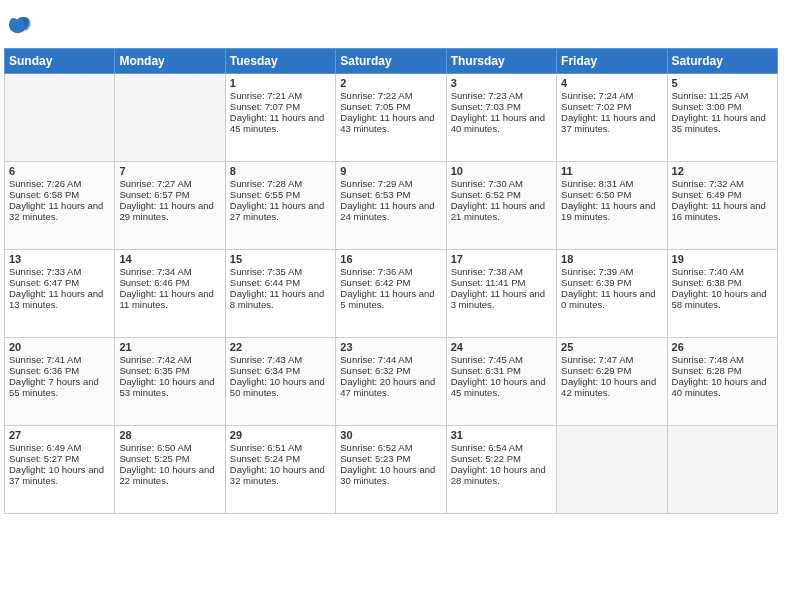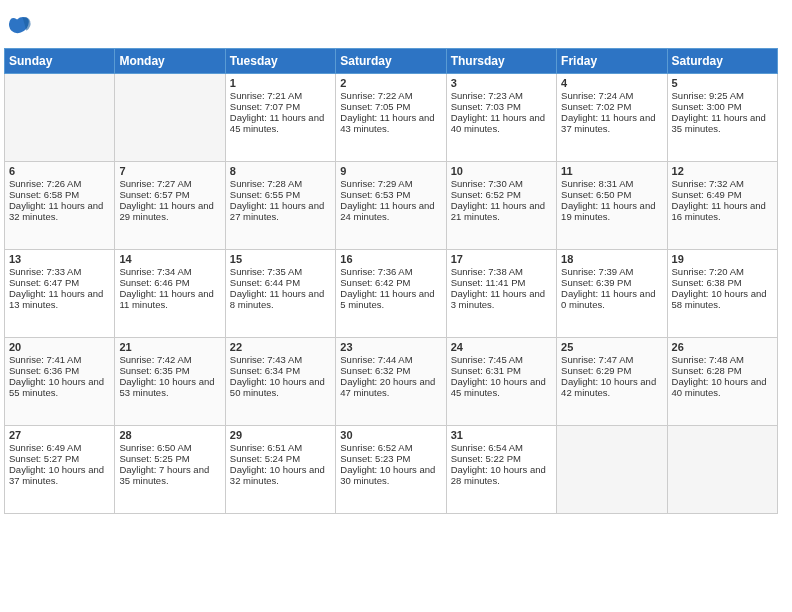--- a/index.html
+++ b/index.html
@@ -146,21 +146,21 @@
             <div>Daylight: 11 hours and 40 minutes.</div>
           </td>
           <td>
             <span class="day-num">4</span>
             <div>Sunrise: 7:24 AM</div>
             <div>Sunset: 7:02 PM</div>
             <div>Daylight: 11 hours and 37 minutes.</div>
           </td>
           <td>
             <span class="day-num">5</span>
-            <div>Sunrise: 9:25 AM</div>
+            <div>Sunrise: 11:25 AM</div>
             <div>Sunset: 3:00 PM</div>
             <div>Daylight: 11 hours and 35 minutes.</div>
           </td>
         </tr>
         <tr>
           <td>
             <span class="day-num">6</span>
             <div>Sunrise: 7:26 AM</div>
             <div>Sunset: 6:58 PM</div>
             <div>Daylight: 11 hours and 32 minutes.</div>
@@ -234,31 +234,31 @@
             <div>Daylight: 11 hours and 3 minutes.</div>
           </td>
           <td>
             <span class="day-num">18</span>
             <div>Sunrise: 7:39 AM</div>
             <div>Sunset: 6:39 PM</div>
             <div>Daylight: 11 hours and 0 minutes.</div>
           </td>
           <td>
             <span class="day-num">19</span>
-            <div>Sunrise: 7:20 AM</div>
+            <div>Sunrise: 7:40 AM</div>
             <div>Sunset: 6:38 PM</div>
             <div>Daylight: 10 hours and 58 minutes.</div>
           </td>
         </tr>
         <tr>
           <td>
             <span class="day-num">20</span>
             <div>Sunrise: 7:41 AM</div>
             <div>Sunset: 6:36 PM</div>
-            <div>Daylight: 10 hours and 55 minutes.</div>
+            <div>Daylight: 7 hours and 55 minutes.</div>
           </td>
           <td>
             <span class="day-num">21</span>
             <div>Sunrise: 7:42 AM</div>
             <div>Sunset: 6:35 PM</div>
             <div>Daylight: 10 hours and 53 minutes.</div>
           </td>
           <td>
             <span class="day-num">22</span>
             <div>Sunrise: 7:43 AM</div>
@@ -294,21 +294,21 @@
           <td>
             <span class="day-num">27</span>
             <div>Sunrise: 6:49 AM</div>
             <div>Sunset: 5:27 PM</div>
             <div>Daylight: 10 hours and 37 minutes.</div>
           </td>
           <td>
             <span class="day-num">28</span>
             <div>Sunrise: 6:50 AM</div>
             <div>Sunset: 5:25 PM</div>
-            <div>Daylight: 7 hours and 35 minutes.</div>
+            <div>Daylight: 10 hours and 22 minutes.</div>
           </td>
           <td>
             <span class="day-num">29</span>
             <div>Sunrise: 6:51 AM</div>
             <div>Sunset: 5:24 PM</div>
             <div>Daylight: 10 hours and 32 minutes.</div>
           </td>
           <td>
             <span class="day-num">30</span>
             <div>Sunrise: 6:52 AM</div>

